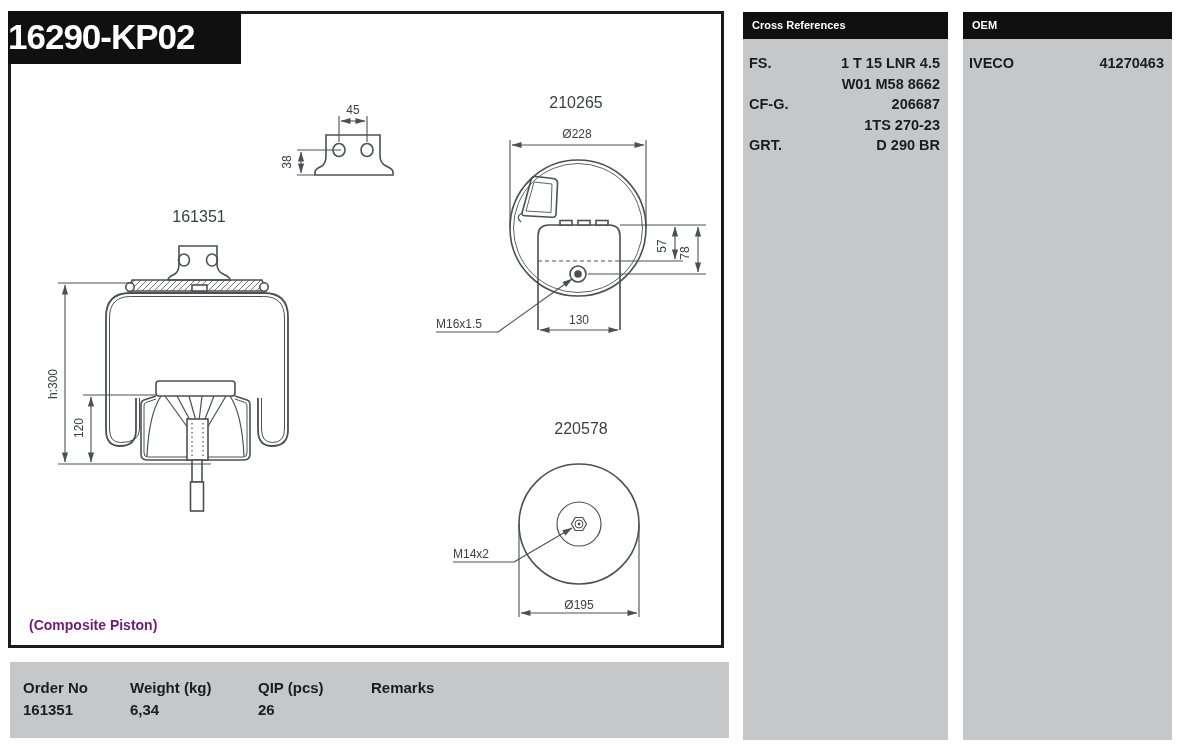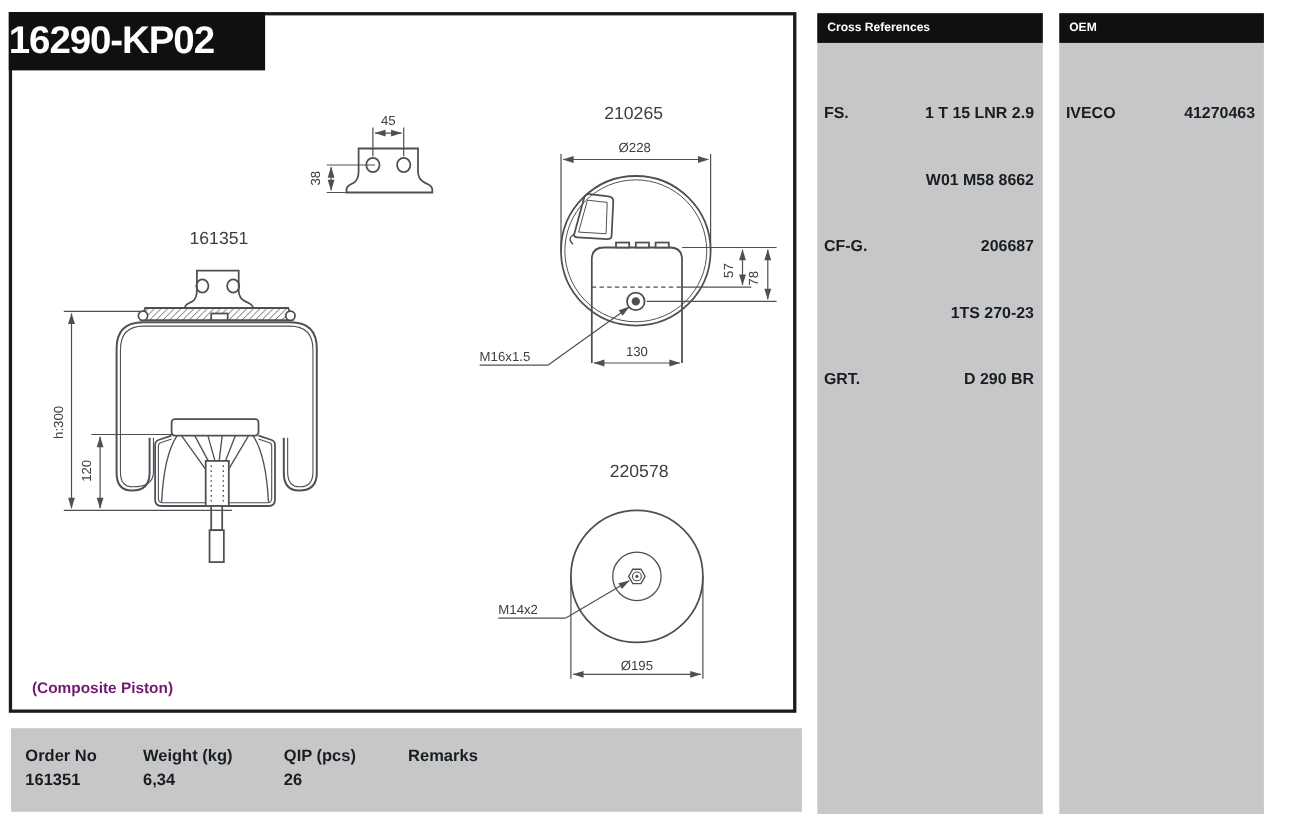--- a/index.html
+++ b/index.html
@@ -33,29 +33,29 @@
   .ot-row{position:absolute;left:13px;right:6px;display:flex;}
   .ot-row.head{top:17px;}
   .ot-row.vals{top:39px;}
   .ot-c0{width:107px;}
   .ot-c1{width:128px;}
   .ot-c2{width:113px;}
   .ot-c3{flex:1;}
   
   .info-panel{position:absolute;top:12px;height:728px;background:#c5c7c9;}
   .info-panel.crossref{left:743px;width:205px;}
-  .info-panel.oem{left:963px;width:186px;}
+  .info-panel.oem{left:963px;width:209px;}
   .info-header{
     height:27px;background:#101010;color:#ffffff;font-weight:bold;font-size:11px;
     line-height:27px;padding-left:9px;white-space:nowrap;
   }
   .info-body{padding:16px 8px 0 6px;}
   .info-row{
     display:flex;justify-content:space-between;align-items:baseline;
-    height:20.5px;font-weight:bold;font-size:14.5px;color:#1a1c1e;white-space:nowrap;margin-top:40px;
+    height:20.5px;font-weight:bold;font-size:14.5px;color:#1a1c1e;white-space:nowrap;
   }
   .info-row .lbl{text-align:left;}
   .info-row .val{text-align:right;}
 </style>
 </head>
 <body>
 
 <div class="drawing-panel">
   <div class="part-badge">16290-KP02</div>
 
@@ -198,21 +198,21 @@
     <div class="ot-c2">26</div>
     <div class="ot-c3"></div>
   </div>
 </div>
 
 <div class="info-panel crossref">
   <div class="info-header">Cross References</div>
   <div class="info-body">
     <div class="info-row">
       <span class="lbl">FS.</span>
-      <span class="val">1 T 15 LNR 2.9</span>
+      <span class="val">1 T 15 LNR 4.5</span>
     </div>
     <div class="info-row">
       <span class="lbl"></span>
       <span class="val">W01 M58 8662</span>
     </div>
     <div class="info-row">
       <span class="lbl">CF-G.</span>
       <span class="val">206687</span>
     </div>
     <div class="info-row">

